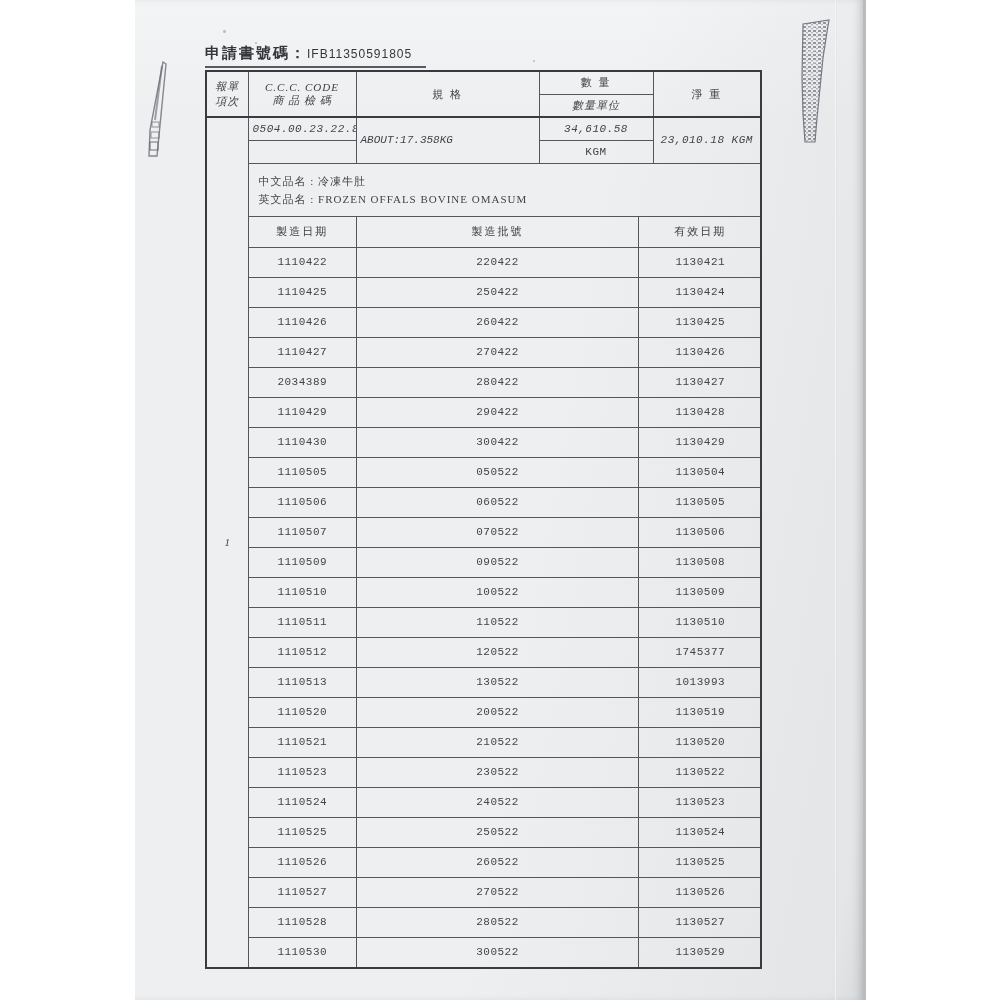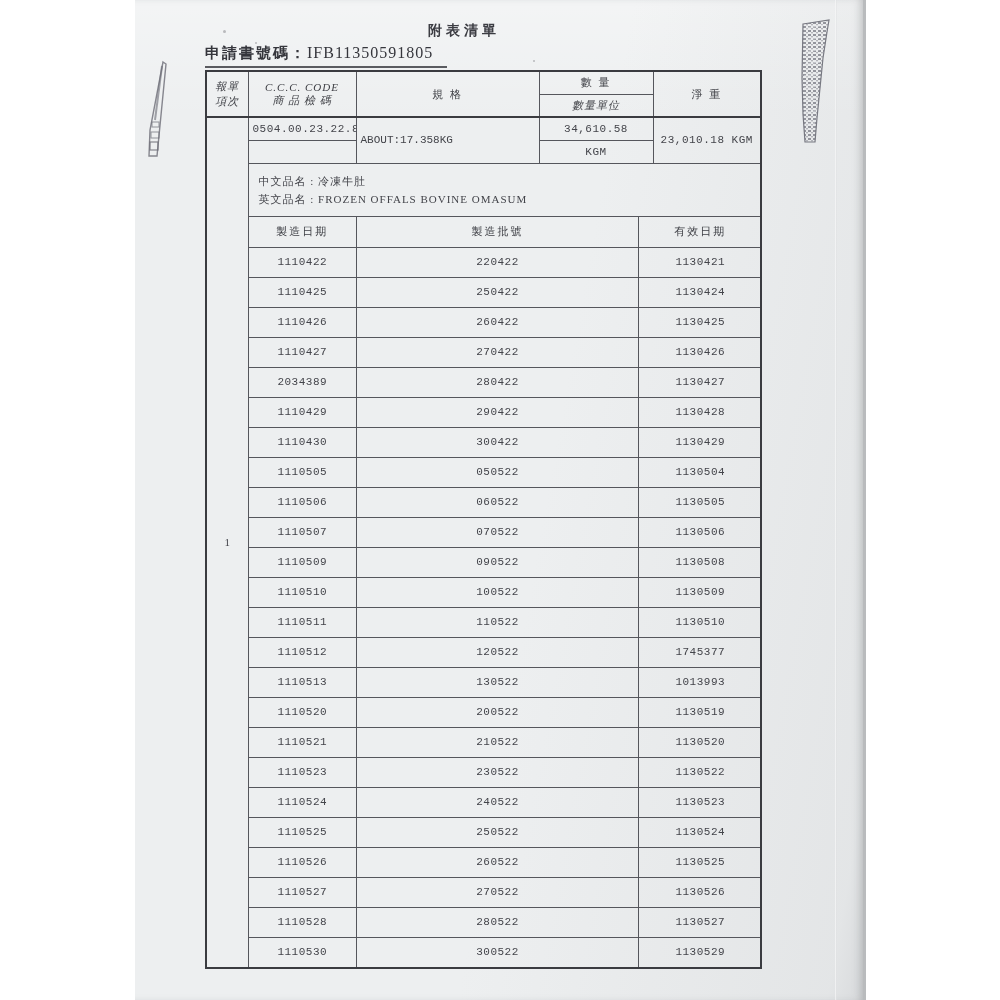--- a/index.html
+++ b/index.html
@@ -26,39 +26,39 @@
     font-size:14px;letter-spacing:4px;color:#3c3d43;font-weight:bold;
   }
 
   .app-line{
     position:absolute;left:70px;top:44px;
     font-size:15px;color:#35363c;
     border-bottom:2px solid #5a5b60;
     padding:0 14px 3px 0;
   }
   .app-line .lbl{letter-spacing:2px;font-weight:bold;}
-  .app-line .num{font-family:Liberation Serif, serif;font-size:16px;letter-spacing:1px;}
+  .app-line .num{font-family:Liberation Sans, sans-serif;font-size:12px;letter-spacing:1px;}
 
   table{border-collapse:collapse;}
   .outer-table{
     position:absolute;left:70px;top:70px;width:555px;
     table-layout:fixed;
     border:2px solid #3a3b40;
   }
   .outer-table td{
     border:1px solid #55565c;
     font-size:11px;
     padding:0 4px;
     overflow:hidden;
   }
   .c{text-align:center;vertical-align:middle;}
   .hdr{letter-spacing:2px;color:#3f4046;}
   .hdr2{letter-spacing:1px;color:#3f4046;font-style:italic;}
   .h23{height:23px;}
-  .thick-top td{border-top:2px solid #3a3b40;}
+  .thick-top td{border-top:2px solid #3a3b40;font-style:italic;}
   .num-cell{font-family:"Liberation Mono","DejaVu Sans Mono",monospace;letter-spacing:0.5px;}
   .spec-cell{text-align:left;vertical-align:middle;padding-left:8px;font-family:"Liberation Mono","DejaVu Sans Mono",monospace;}
   .item-no-cell{font-size:12px;}
 
   .product-cell{
     height:52px;vertical-align:middle;padding-left:10px !important;
   }
   .product-cell .pl{font-size:11px;letter-spacing:1px;line-height:18px;white-space:nowrap;}
 
   .inner-host{padding:0 !important;vertical-align:top;height:730px;margin-top:14px;}
@@ -99,21 +99,20 @@
       </pattern>
     </defs>
     <path d="M10,6 L36,2 L34,14 L30,40 L27,70 L24,100 L22,124 L12,124 L10,96 L9,60 Z" fill="url(#stamp-hatch)" stroke="#6b6c76" stroke-width="1.2" opacity="0.9"></path>
     <path d="M13,10 L32,7 M13,22 L30,19 M12,34 L29,31 M12,46 L27,44 M11,58 L26,56 M11,70 L25,68 M11,82 L24,80 M11,94 L23,93 M12,106 L22,105" stroke="#eceef0" stroke-width="1.6" opacity="0.55"></path>
   </svg>
 
   <div class="speck" style="left:88px;top:30px;width:3px;height:3px;"></div>
   <div class="speck" style="left:120px;top:42px;width:2px;height:2px;"></div>
   <div class="speck" style="left:398px;top:60px;width:2px;height:2px;"></div>
 
-  <div class="doc-title">附表清單</div>
 
   <div class="app-line">
     <span class="lbl">申請書號碼：</span><span class="num">IFB11350591805</span>
   </div>
 
   <table class="outer-table">
     <colgroup>
       <col style="width:42px">
         <col style="width:108px">
         <col style="width:183px">

